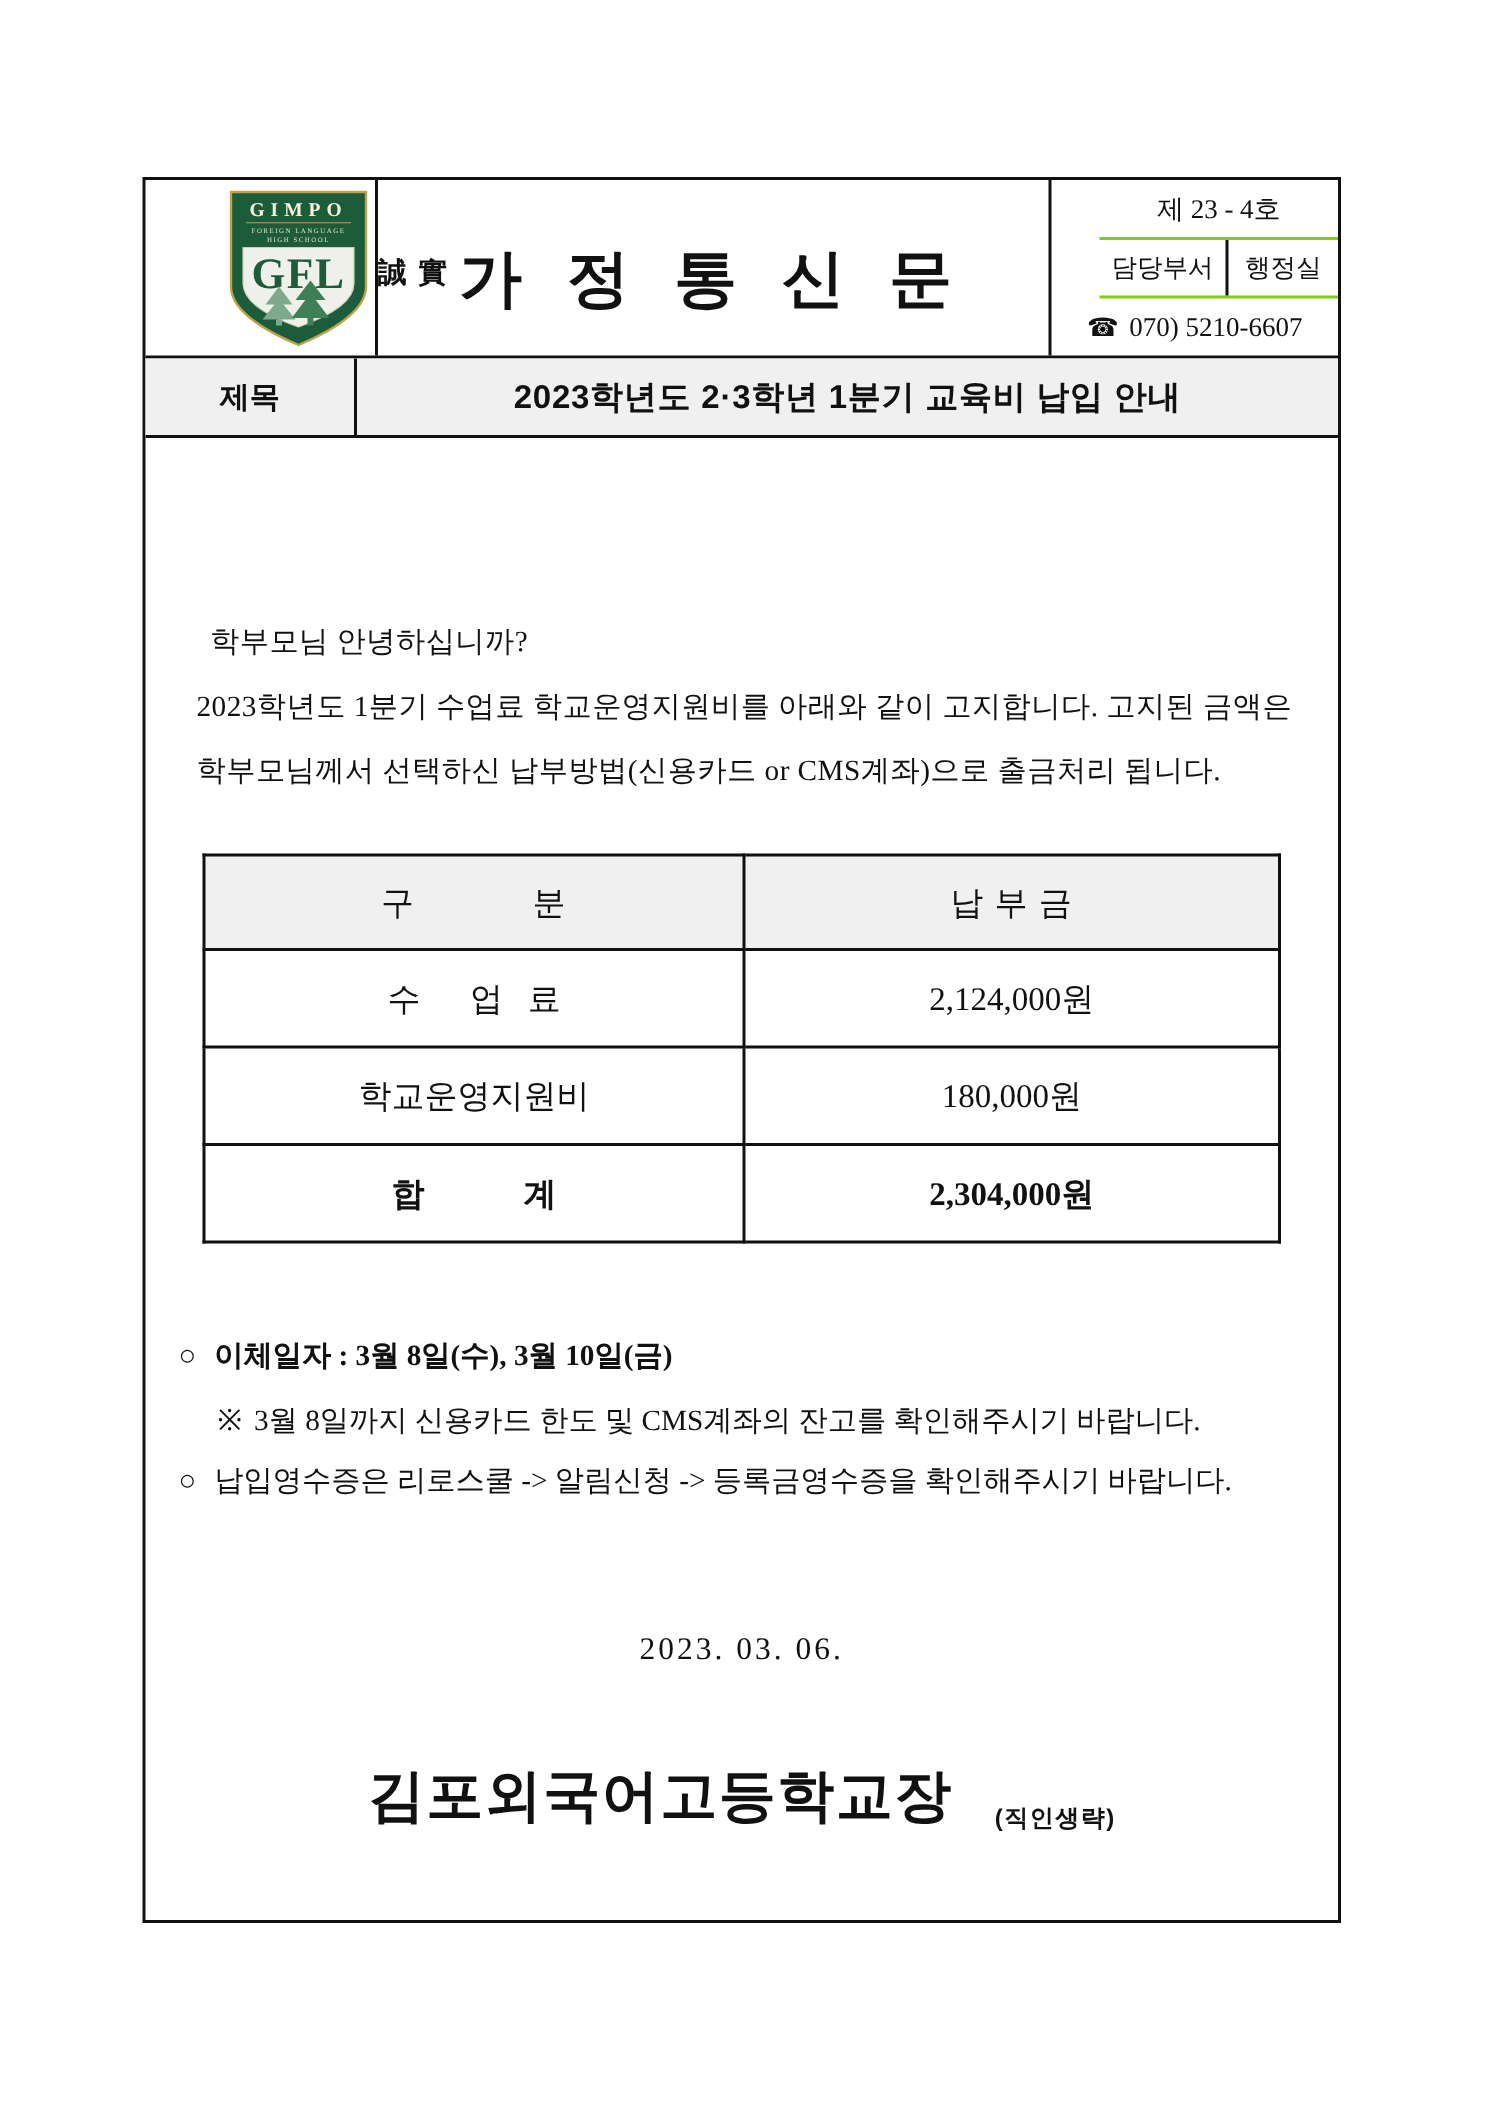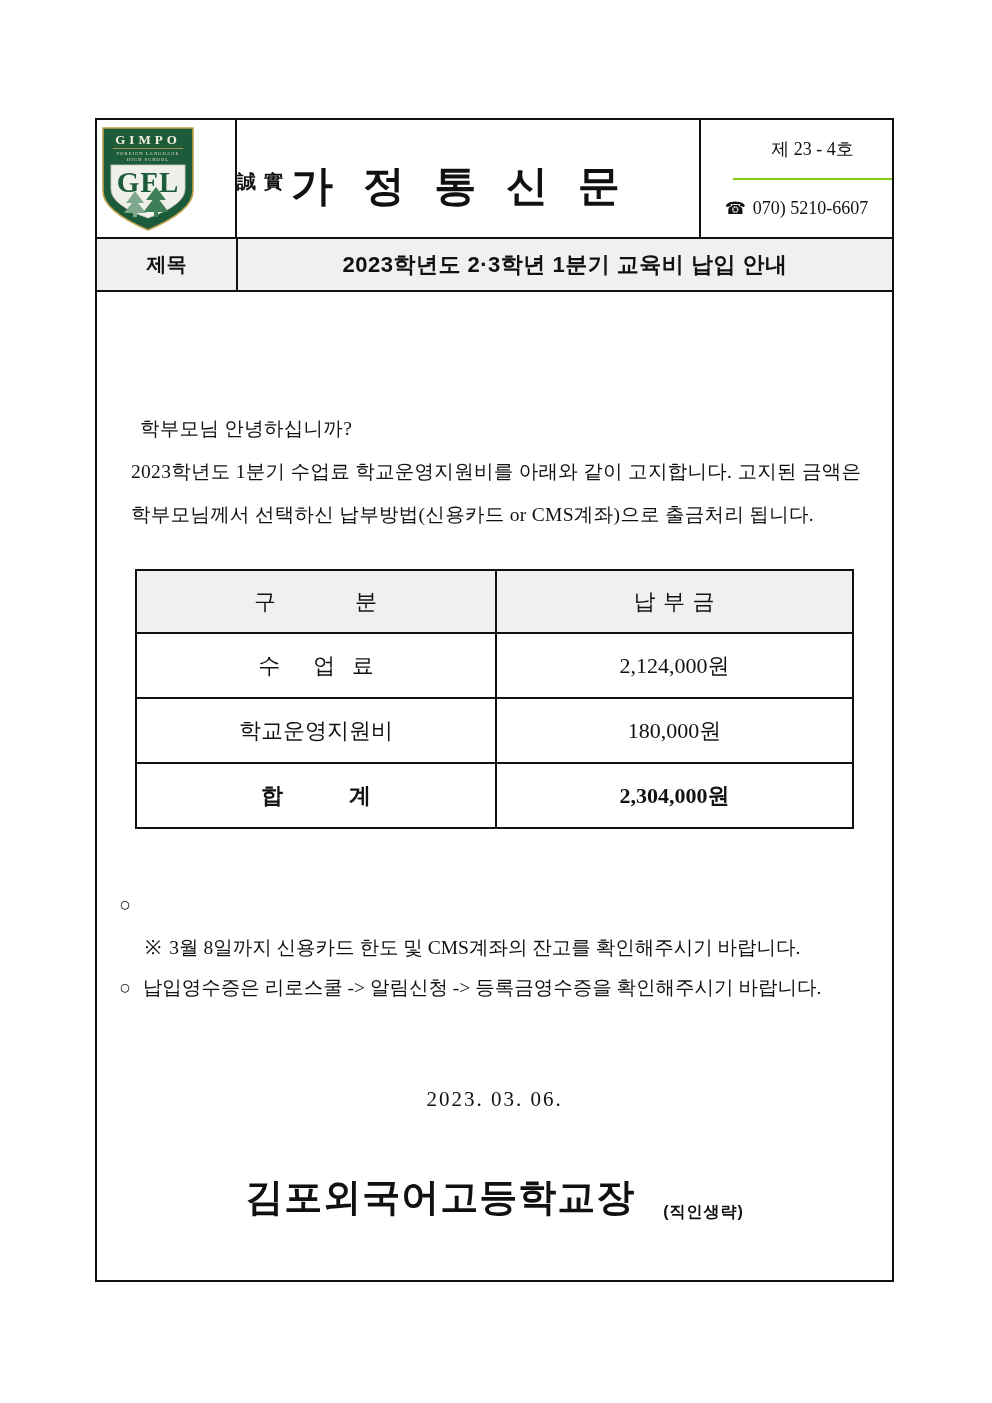--- a/index.html
+++ b/index.html
@@ -13,22 +13,22 @@
   
   .doc {
     position:absolute; left:95px; top:118px;
     width:799px; height:1164px;
     border:2px solid #111; background:#fff;
   }
 
   
   .header-row { display:flex; height:119px; border-bottom:2px solid #111; }
   .logo-cell {
-    width:140px; border-right:2px solid #111;
-    display:flex; align-items:center; justify-content:flex-start;
+    width:155px; border-right:2px solid #111;
+    display:flex; align-items:center; justify-content:flex-end;
   }
   .title-cell {
     flex:1; display:flex; align-items:center;
     padding-top:7px;
   }
   .motto { font-size:19px; font-weight:bold; letter-spacing:8px; }
   .doc-title {
     font-family:"Liberation Sans","DejaVu Sans",sans-serif;
     font-size:42px; font-weight:bold; letter-spacing:9px; margin-top:7px;
     white-space:pre;
@@ -141,20 +141,24 @@
       </svg>
     </div>
 
     <div class="title-cell">
       <div class="motto">誠實</div>
       <div class="doc-title">가 정 통 신 문</div>
     </div>
 
     <div class="info-cell">
       <div class="info-row bb">제 23 - 4호</div>
+      <div class="info-row bb dept-split">
+        <div class="dept-label">담당부서</div>
+        <div class="dept-value">행정실</div>
+      </div>
       <div class="info-row phone-row">
         <span class="phone-icon">☎</span>
         <span>070) 5210-6607</span>
       </div>
     </div>
   </div>
 
   <div class="subject-row">
     <div class="subject-label">제목</div>
     <div class="subject-value">2023학년도 2·3학년 1분기 교육비 납입 안내</div>
@@ -191,20 +195,21 @@
         <tr class="total">
           <td>합            계</td>
           <td>2,304,000원</td>
         </tr>
       </tbody>
     </table>
 
     <div class="notes">
       <div class="note bold">
         <span class="marker">○</span>
+        <span>이체일자 : 3월 8일(수), 3월 10일(금)</span>
       </div>
       <div class="note sub">
         <span class="marker">※</span>
         <span>3월 8일까지 신용카드 한도 및 CMS계좌의 잔고를 확인해주시기 바랍니다.</span>
       </div>
       <div class="note">
         <span class="marker">○</span>
         <span>납입영수증은 리로스쿨 -&gt; 알림신청 -&gt; 등록금영수증을 확인해주시기 바랍니다.</span>
       </div>
     </div>

